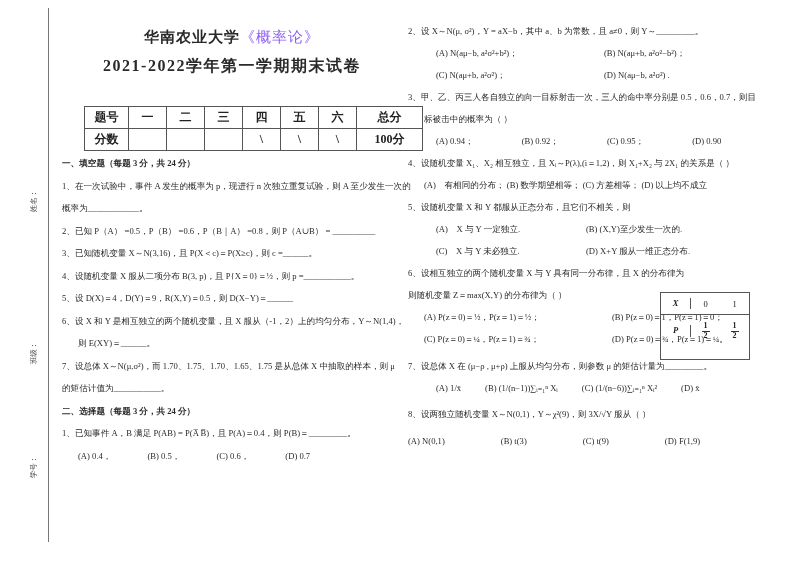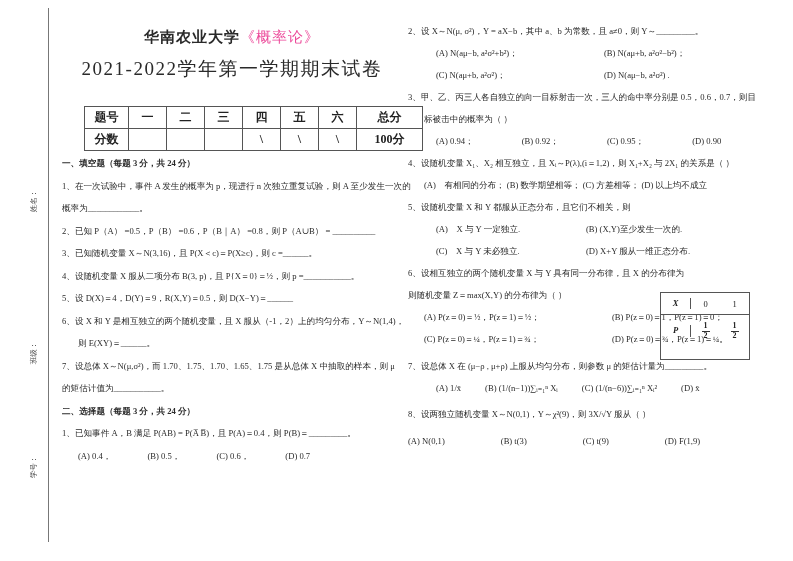--- a/index.html
+++ b/index.html
@@ -8,22 +8,22 @@
 
   .seal { position: absolute; left: 48px; top: 8px; height: 534px; width: 0; border-left: 1px solid #777; }
   .side-label { position: absolute; left: 14px; width: 40px; text-align: center; font-size: 7.5px; color: #444;
                 transform: rotate(-90deg); white-space: nowrap; }
   .side-name  { top: 196px; }
   .side-class { top: 348px; }
   .side-id    { top: 462px; }
 
   .header { position: absolute; left: 58px; top: 28px; width: 348px; text-align: center; }
   .title1 { font-size: 15px; font-weight: bold; letter-spacing: 1px; }
-  .title1 .course { font-weight: normal; color: #ec4899; }
-  .title2 { font-size: 19px; font-weight: normal; margin-top: 9px; letter-spacing: 1.5px; }
+  .title1 .course { font-weight: normal; color: #8b5cf6; }
+  .title2 { font-size: 16px; font-weight: bold; margin-top: 9px; letter-spacing: 1.5px; }
 
   table.score { position: absolute; left: 84px; top: 106px; border-collapse: collapse; }
   table.score td { border: 1px solid #555; text-align: center; vertical-align: middle;
                    font-size: 12px; font-weight: bold; height: 22px; color: #222; }
   td.c0 { width: 44px; } td.cn { width: 38px; } td.cl { width: 66px; }
 
   .col { position: absolute; font-size: 8.6px; line-height: 11.5px; }
   .col-left  { left: 62px;  top: 158px; width: 346px; }
   .col-right { left: 408px; top: 26px;  width: 356px; }
 

